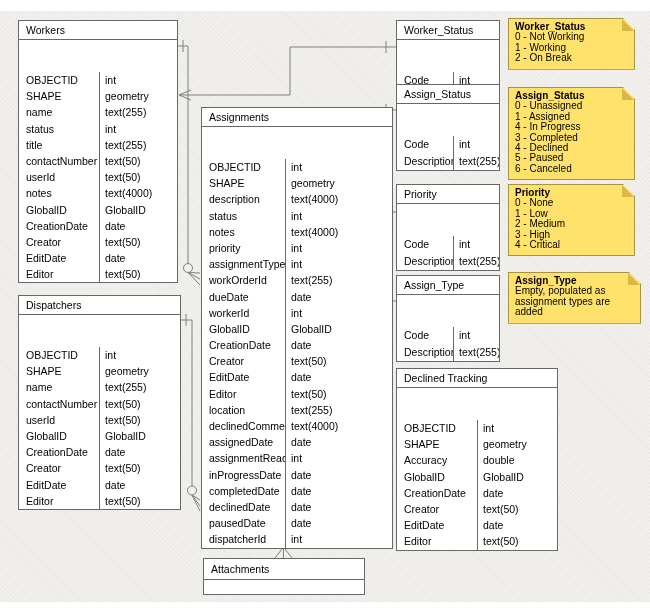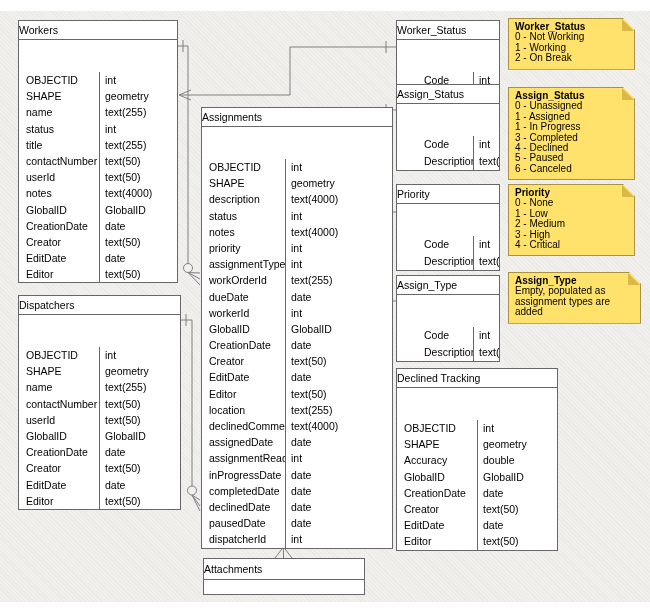--- a/index.html
+++ b/index.html
@@ -12,35 +12,35 @@
     position:absolute;left:0;top:11px;width:650px;height:591px;
     background-color:#f1f0ed;
     background-image:repeating-linear-gradient(45deg, rgba(0,0,0,0.028) 0px, rgba(0,0,0,0.028) 1px, transparent 1px, transparent 3px);
   }
   svg.overlay{position:absolute;left:0;top:0;z-index:1;}
   .etable{
     position:absolute;z-index:2;background:#ffffff;border:1px solid #676767;
     box-sizing:border-box;font-size:10.5px;color:#000;
   }
   .thead{
-    height:18px;line-height:18px;border-bottom:1px solid #676767;
+    height:18px;line-height:18px;padding-left:7px;border-bottom:1px solid #676767;
     white-space:nowrap;overflow:hidden;background:#fff;
   }
   .tbody{position:relative;margin-top:32px;}
   .trow{display:flex;align-items:stretch;}
   .trow .cfield{
     width:var(--c1);box-sizing:border-box;padding-left:7px;
     white-space:nowrap;overflow:hidden;flex:none;
   }
   .trow .ctype{
     flex:1;border-left:1px solid #676767;box-sizing:border-box;padding-left:5px;
     white-space:nowrap;overflow:hidden;
   }
   .rows-std .trow{height:16.2px;line-height:16.2px;}
-  .rows-lookup .trow{height:17px;line-height:17px;padding-left:20px;}
+  .rows-lookup .trow{height:17px;line-height:17px;}
   .empty-row{height:14px;}
   .note{
     position:absolute;z-index:2;background:#ffe26b;border:1px solid #a89243;
     box-sizing:border-box;padding:3px 6px 5px 6px;font-size:10px;line-height:10.4px;
     color:#000;
     clip-path:polygon(0 0, calc(100% - 12px) 0, 100% 12px, 100% 100%, 0 100%);
   }
   .note-title{font-weight:bold;}
   .note-fold{
     position:absolute;top:0;right:0;width:12px;height:12px;background:#dbb746;
@@ -421,21 +421,21 @@
       <div>2 - On Break</div>
     </div>
 </div>
 
 <div class="note" style="left:508px;top:87px;width:127px;">
   <div class="note-fold"></div>
   <div class="note-title">Assign_Status</div>
   <div>
       <div>0 - Unassigned</div>
       <div>1 - Assigned</div>
-      <div>1 - In Progress</div>
+      <div>4 - In Progress</div>
       <div>3 - Completed</div>
       <div>4 - Declined</div>
       <div>5 - Paused</div>
       <div>6 - Canceled</div>
     </div>
 </div>
 
 <div class="note" style="left:508px;top:184px;width:127px;">
   <div class="note-fold"></div>
   <div class="note-title">Priority</div>

